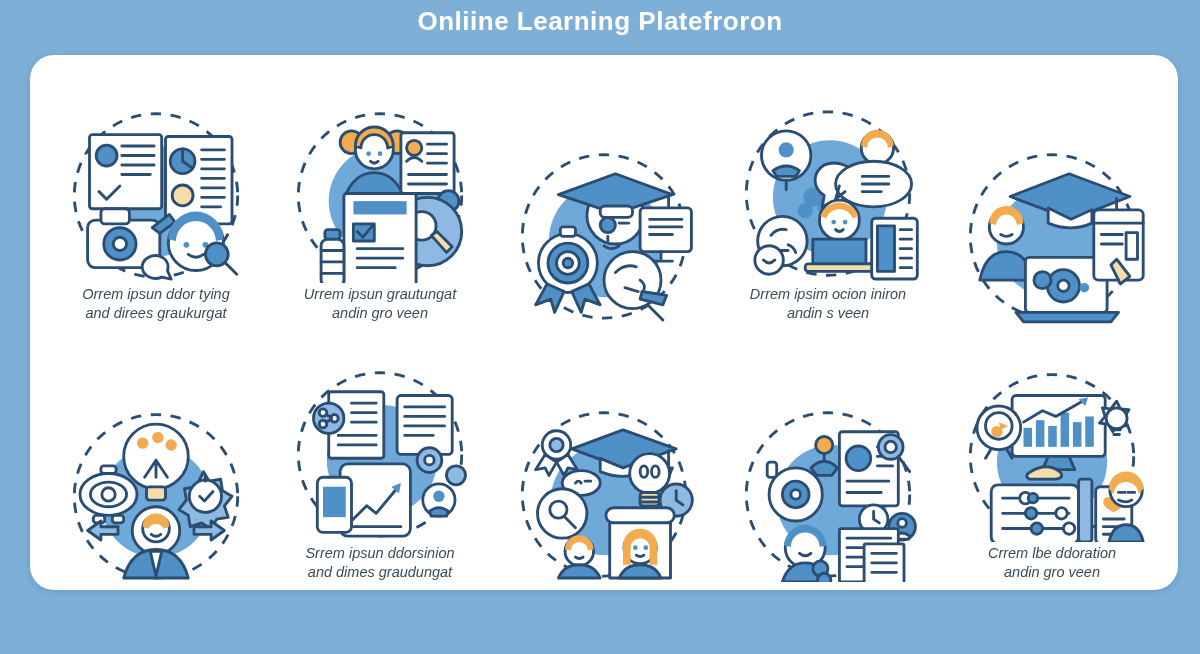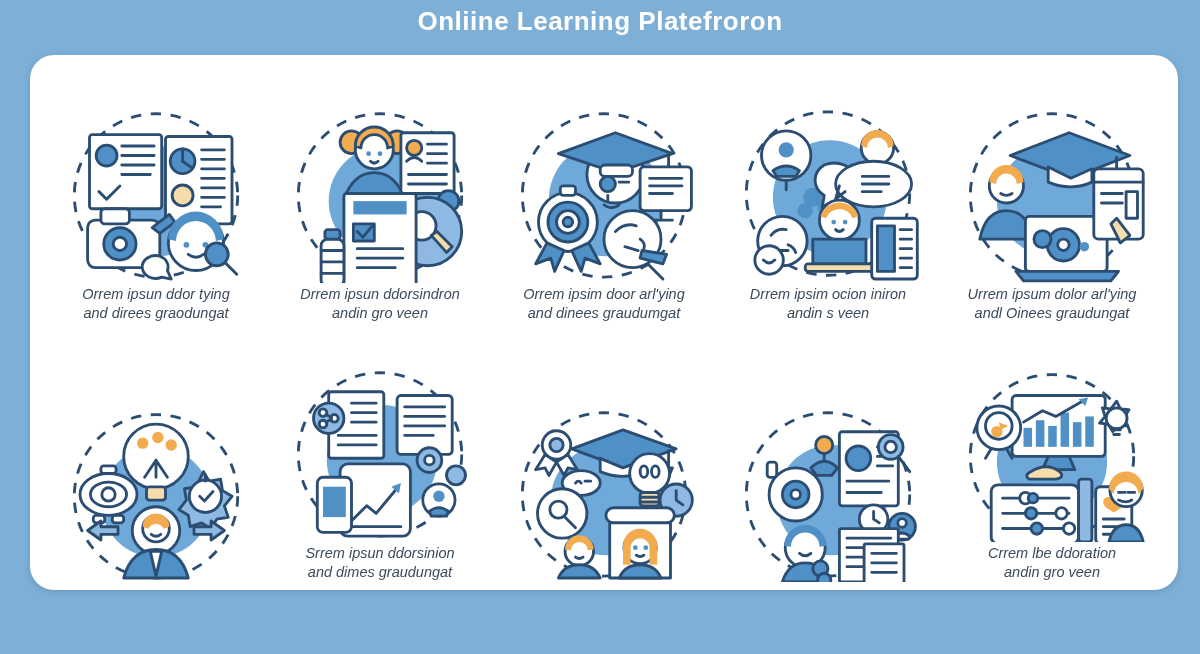--- a/index.html
+++ b/index.html
@@ -72,21 +72,21 @@
           <circle class="fb" cx="132" cy="146" r="3"></circle>
             <circle class="fb" cx="152" cy="146" r="3"></circle>
           <path class="s" d="M134 156q8 6 16 0"></path>
           <circle class="b" cx="164" cy="156" r="12"></circle>
           <path class="s" d="M173 165l12 12"></path>
           <path class="w" d="M104 158a14 12 0 1 0 2 22l10 2-4-9a14 12 0 0 0-8-15z"></path>
         </svg>
       </div>
       <div class="caption">
         <div>Orrem ipsun ddor tying</div>
-        <div>and direes graodungat</div>
+        <div>and direes graukurgat</div>
       </div>
     </div>
 
     <div class="cell">
       <div class="art">
         <svg viewBox="0 0 200 185">
           <circle class="blob" cx="104" cy="100" r="58"></circle>
           <circle class="dash" cx="100" cy="94" r="86"></circle>
           <circle class="o" cx="70" cy="38" r="12"></circle>
             <circle class="o" cx="118" cy="38" r="12"></circle>
@@ -107,21 +107,21 @@
           <rect class="fb" x="72" y="100" width="56" height="14"></rect>
           <path class="b" d="M72 124h22v18H72z"></path>
           <path class="s" d="M76 132l6 6 10-12M76 150h48M76 160h48M76 170h40"></path>
           <path class="b" d="M88 192v18l10-8 10 8v-18z"></path>
           <rect class="w" x="38" y="140" width="24" height="50" rx="7"></rect>
           <path class="s" d="M38 152h24M38 164h24M38 176h24"></path>
           <rect class="b" x="42" y="130" width="16" height="10" rx="3"></rect>
         </svg>
       </div>
       <div class="caption">
-        <div>Drrem ipsun ddorsindron</div>
+        <div>Urrem ipsun grautungat</div>
         <div>andin gro veen</div>
       </div>
     </div>
 
     <div class="cell">
       <div class="art">
         <svg viewBox="0 0 200 185">
           <circle class="blob" cx="102" cy="98" r="60"></circle>
           <circle class="dash" cx="100" cy="94" r="86"></circle>
           <circle class="w" cx="112" cy="72" r="30"></circle>
@@ -137,24 +137,20 @@
           <circle class="b" cx="62" cy="122" r="21"></circle>
           <circle class="w" cx="62" cy="122" r="12"></circle>
           <circle class="b" cx="62" cy="122" r="5"></circle>
           <rect class="w" x="54" y="84" width="16" height="10" rx="3"></rect>
           <path class="b" d="M40 148l-12 22 16-6 4 14 10-22zM84 148l12 22-16-6-4 14-10-22z" transform="translate(0,-4)"></path>
           <circle class="w" cx="130" cy="140" r="30"></circle>
           <path class="s" d="M112 132q10-10 22-6M138 140q6 4 4 10M122 148l14 4"></path>
           <path class="b" d="M140 152l26 4-4 10-24-6z"></path>
           <path class="s" d="M148 168l14 14"></path>
         </svg>
-      </div>
-      <div class="caption">
-        <div>Orrem ipsim door arl'ying</div>
-        <div>and dinees graudumgat</div>
       </div>
     </div>
 
     <div class="cell">
       <div class="art">
         <svg viewBox="0 0 200 185">
           <circle class="blob" cx="102" cy="96" r="60"></circle>
           <circle class="dash" cx="100" cy="92" r="86"></circle>
           <circle class="w" cx="56" cy="52" r="26"></circle>
           <circle class="fb" cx="56" cy="46" r="8"></circle>
@@ -207,24 +203,20 @@
           <circle class="b" cx="112" cy="146" r="17"></circle>
           <circle class="w" cx="112" cy="146" r="6"></circle>
           <circle class="b" cx="90" cy="140" r="9"></circle>
           <circle class="fb" cx="134" cy="148" r="5"></circle>
           <path class="b" d="M62 174h108l-8 10H70z"></path>
           <rect class="w" x="144" y="66" width="52" height="74" rx="5"></rect>
           <path class="s" d="M144 80h52M152 92h22M152 102h22"></path>
           <rect class="s" x="178" y="90" width="12" height="28"></rect>
           <path class="c" d="M168 118l14 18-10 8-10-20z"></path>
         </svg>
-      </div>
-      <div class="caption">
-        <div>Urrem ipsum dolor arl'ying</div>
-        <div>andl Oinees graudungat</div>
       </div>
     </div>
 
     <div class="cell">
       <div class="art">
         <svg viewBox="0 0 200 185">
           <circle class="blob" cx="100" cy="102" r="58"></circle>
           <circle class="dash" cx="100" cy="96" r="86"></circle>
           <circle class="w" cx="100" cy="54" r="34"></circle>
           <circle class="fo" cx="86" cy="40" r="6"></circle>

